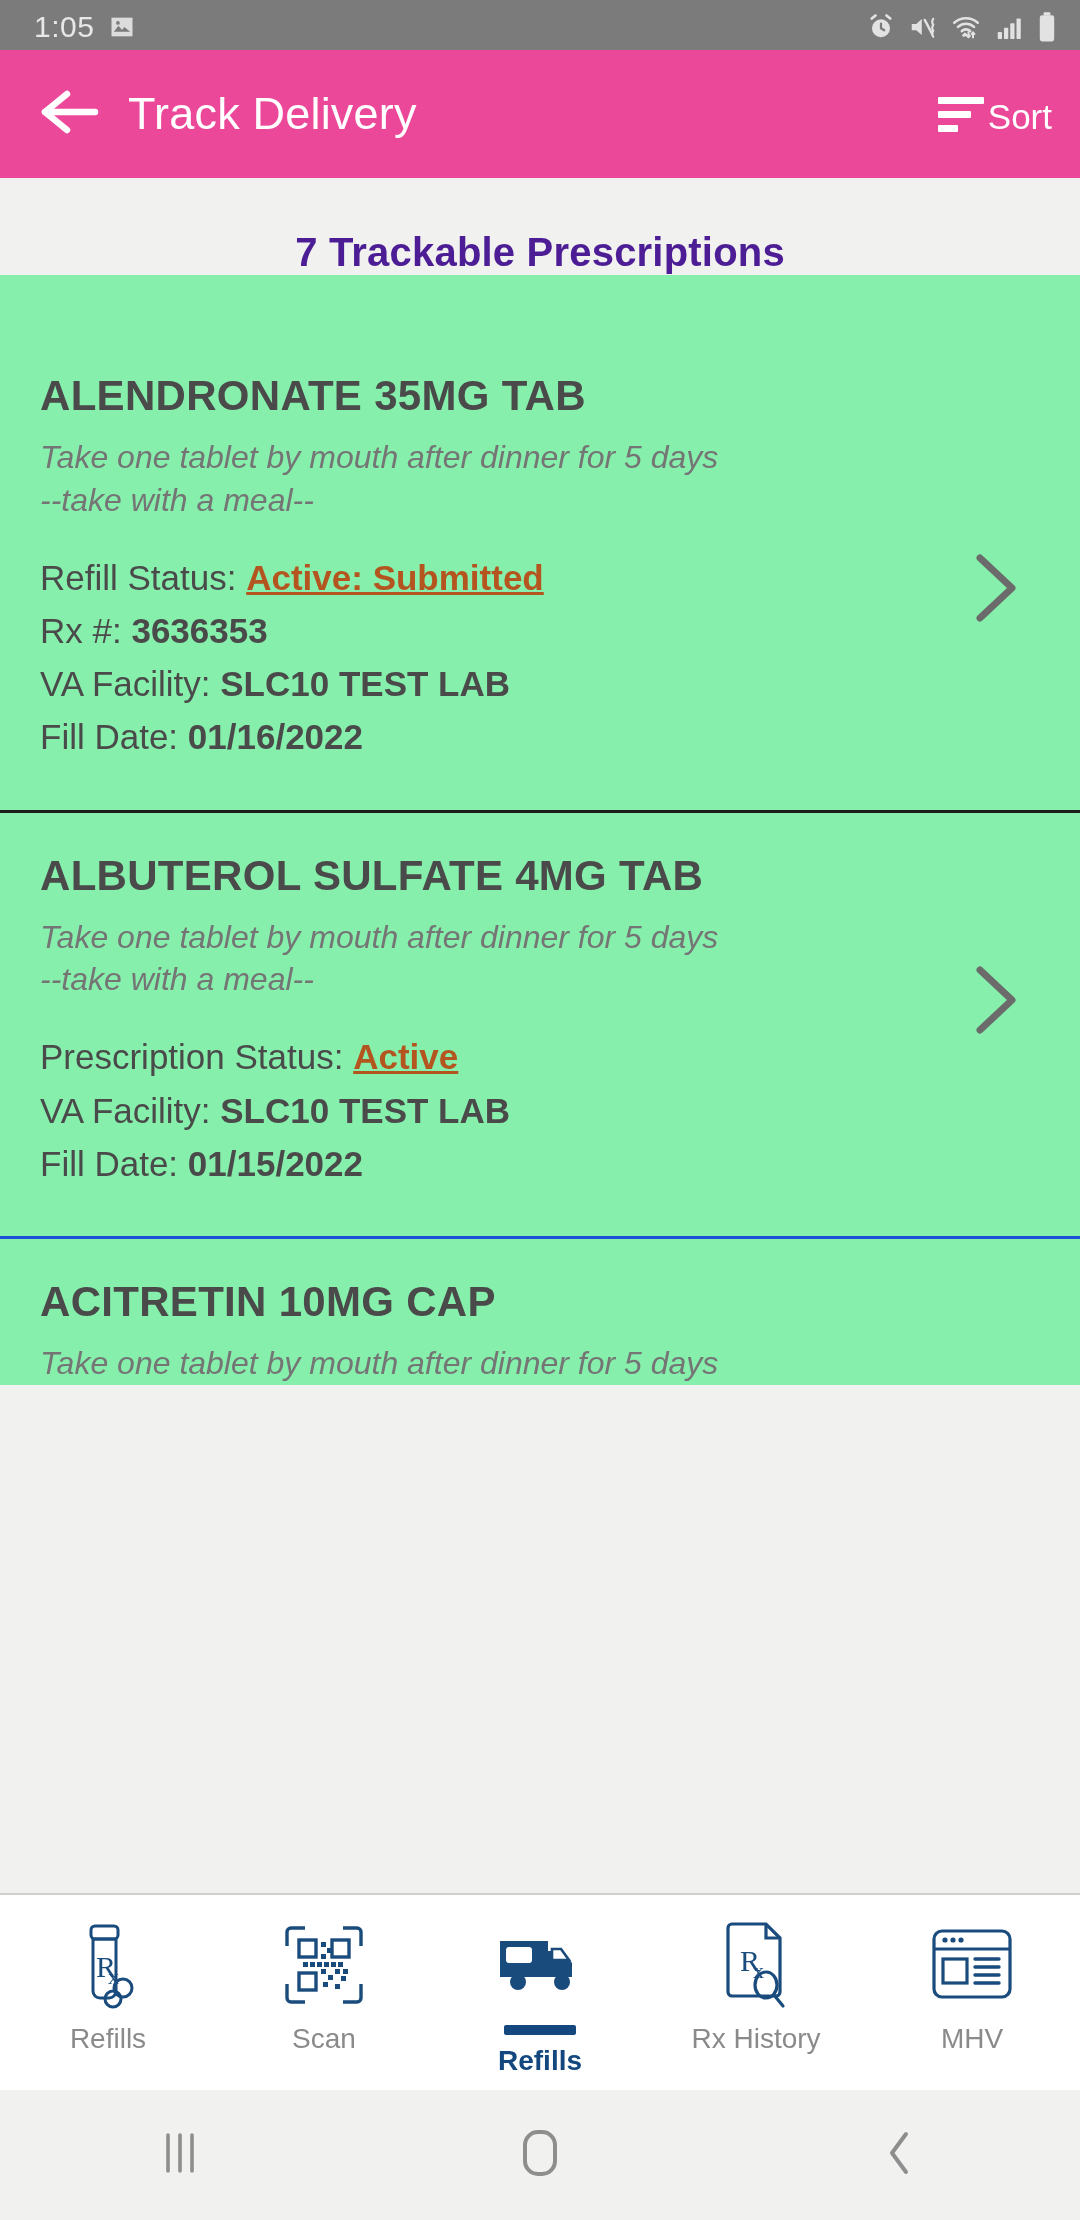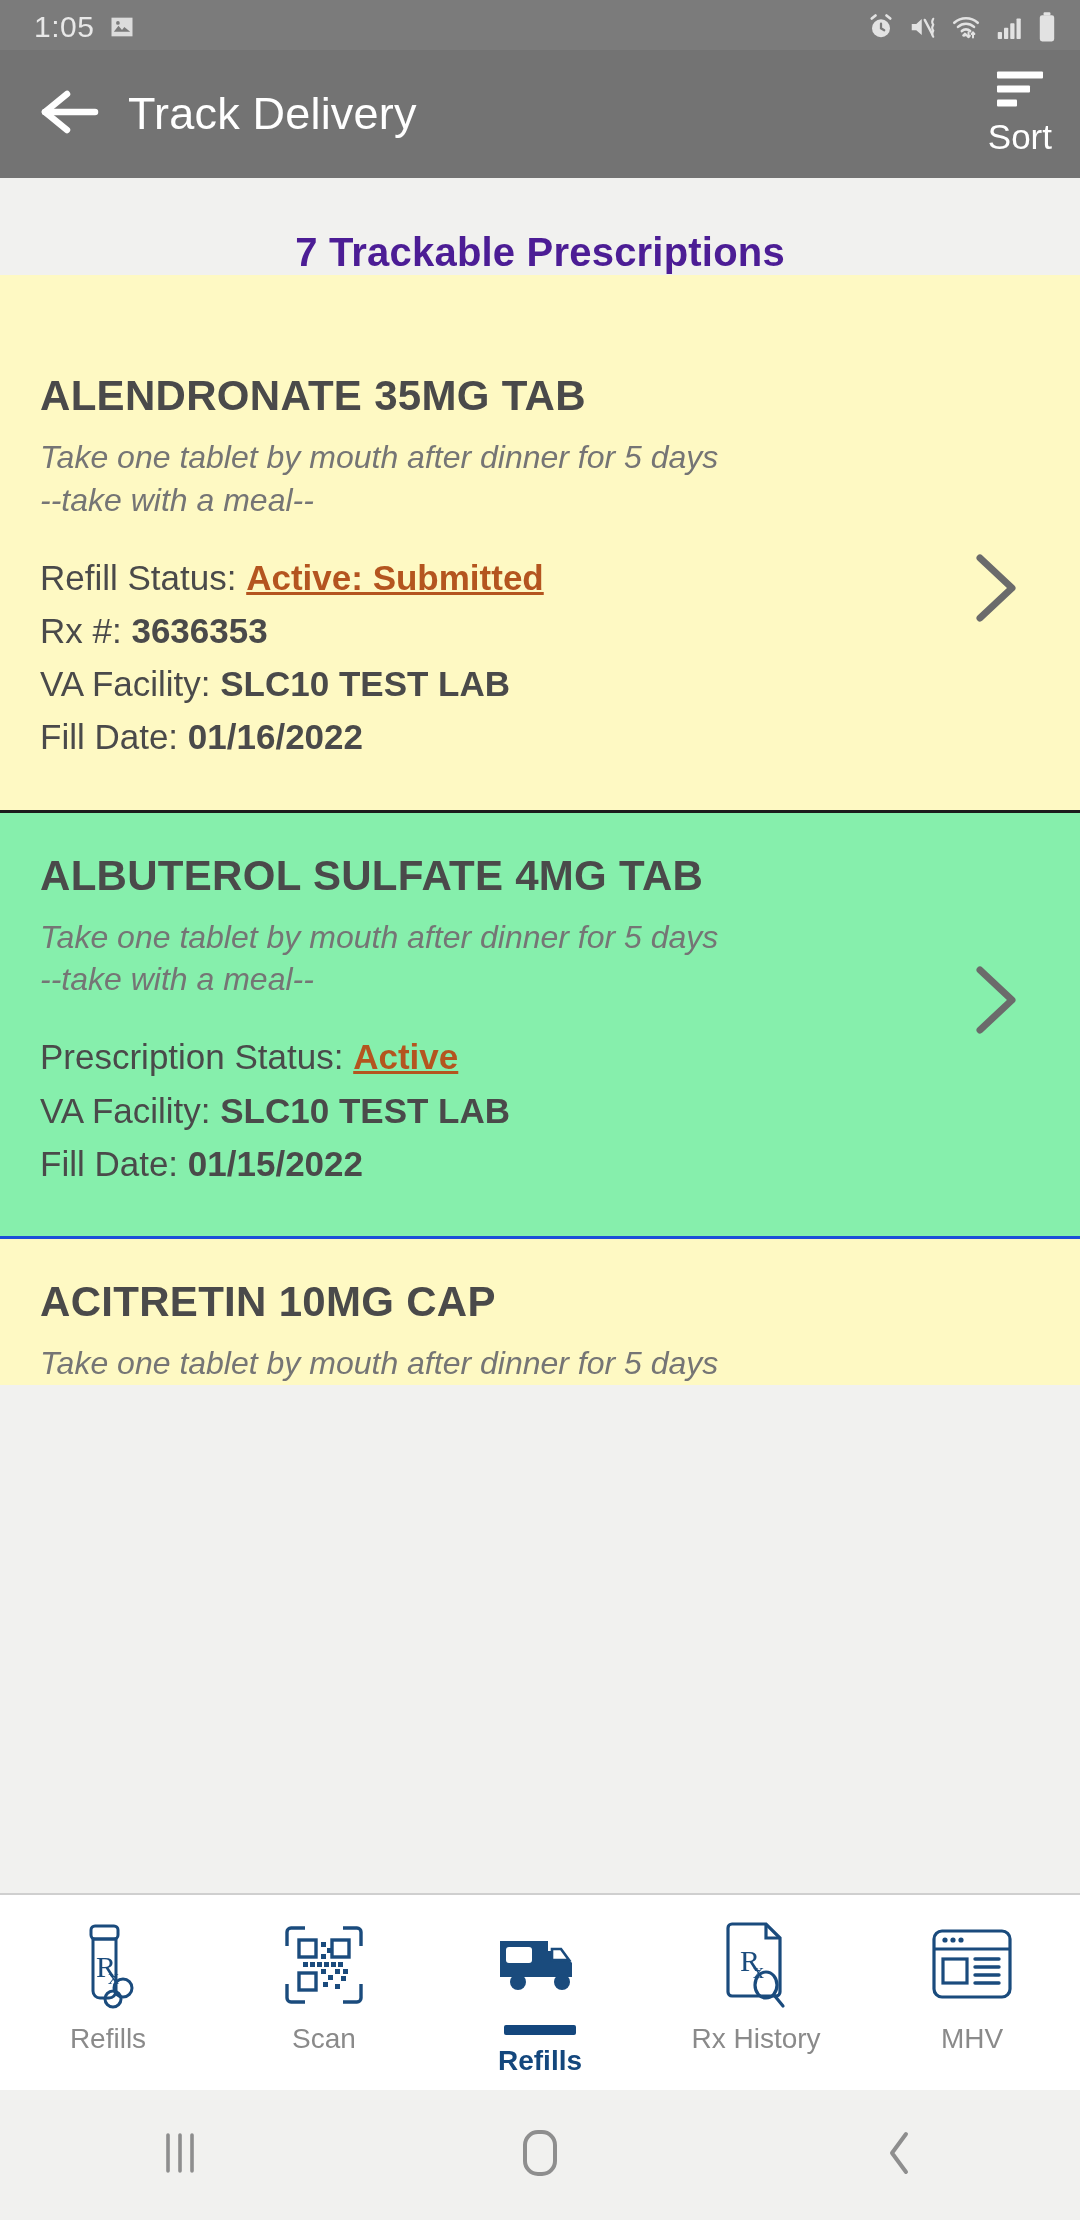--- a/index.html
+++ b/index.html
@@ -17,48 +17,48 @@
     display:flex; justify-content:space-between;
     padding:4px 22px 0 34px; flex:0 0 50px;
   }
   .sb-left { display:flex; align-items:center; gap:14px; }
   .sb-time { font-size:30px; letter-spacing:.5px; }
   .sb-right { display:flex; align-items:center; gap:12px; }
   .sb-right svg, .sb-left svg { display:block; }
 
   
   .appbar {
-    background:#737373; height:128px; flex:0 0 128px;
+    background:#ec4899; height:128px; flex:0 0 128px;
     display:flex; align-items:center; padding:0 24px 0 34px; position:relative;
   }
   .back-btn { width:72px; height:72px; display:flex; align-items:center; justify-content:center; }
   .appbar-title {
     color:#ffffff; font-size:45px; font-weight:400; margin-left:22px; letter-spacing:.2px;
   }
   .sort-btn {
     position:absolute; right:28px; top:50%; transform:translateY(-50%);
-    display:flex; flex-direction:column; align-items:center; gap:4px;margin-left:31px;
+    display:flex; flex-direction:row; align-items:center; gap:4px;margin-left:31px;
   }
   .sort-bars { display:flex; flex-direction:column; align-items:flex-start; gap:7px; width:46px; }
   .sort-bars i { display:block; height:7px; background:#fff; border-radius:1px; }
   .sort-bars i:nth-child(1){ width:46px; }
   .sort-bars i:nth-child(2){ width:33px; }
   .sort-bars i:nth-child(3){ width:20px; }
   .sort-label { color:#fff; font-size:35px; margin-top:6px; }
 
   
   .content { flex:1 1 auto; background:#f1f1ef; position:relative; overflow:hidden; }
   .list-title {
     text-align:center; font-size:40px; font-weight:bold; color:#4c1d95;
     padding:52px 0 0 0; letter-spacing:.2px;
   }
 
   .card { position:relative; padding:40px 40px 46px 40px; }
   .card.alt { background:#86efac; border-top:3px solid #1c1c1c; border-bottom:3px solid #1d4ed8; }
-  .card.plain { background:#fef9c3; }
+  .card.plain { background:#86efac; }
   .card-name {
     font-size:42px; font-weight:bold; color:#4a4a4a; letter-spacing:.3px;
     line-height:1.08; margin-bottom:18px; max-width:790px;
   }
   .card-sig {
     font-size:32px; font-style:italic; color:#757575; line-height:1.32;
     max-width:780px; margin-bottom:30px;
   }
   .card-rows { font-size:35px; color:#4a4a4a; line-height:1.52; }
   .row-label { font-weight:400; }

